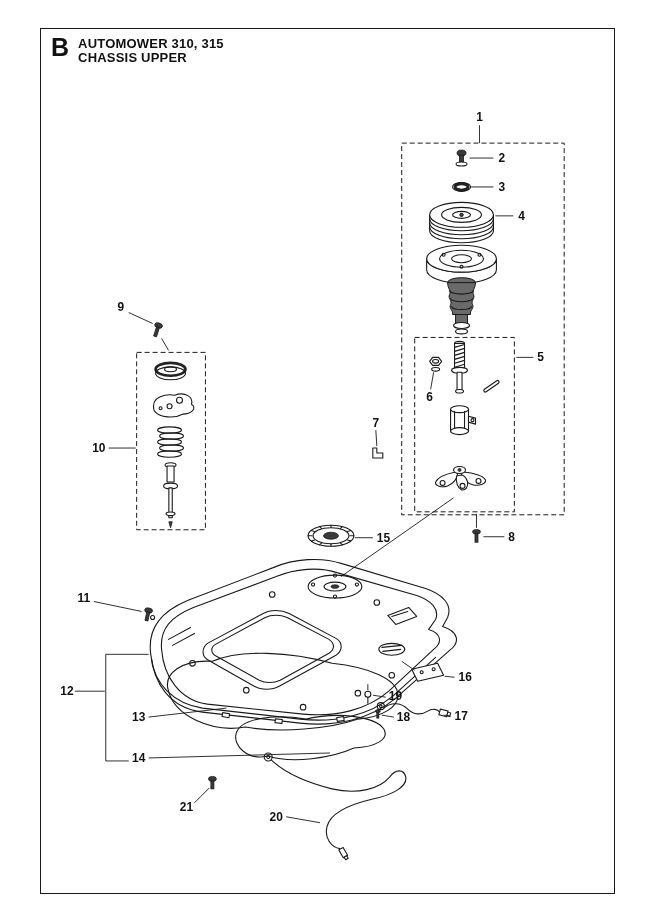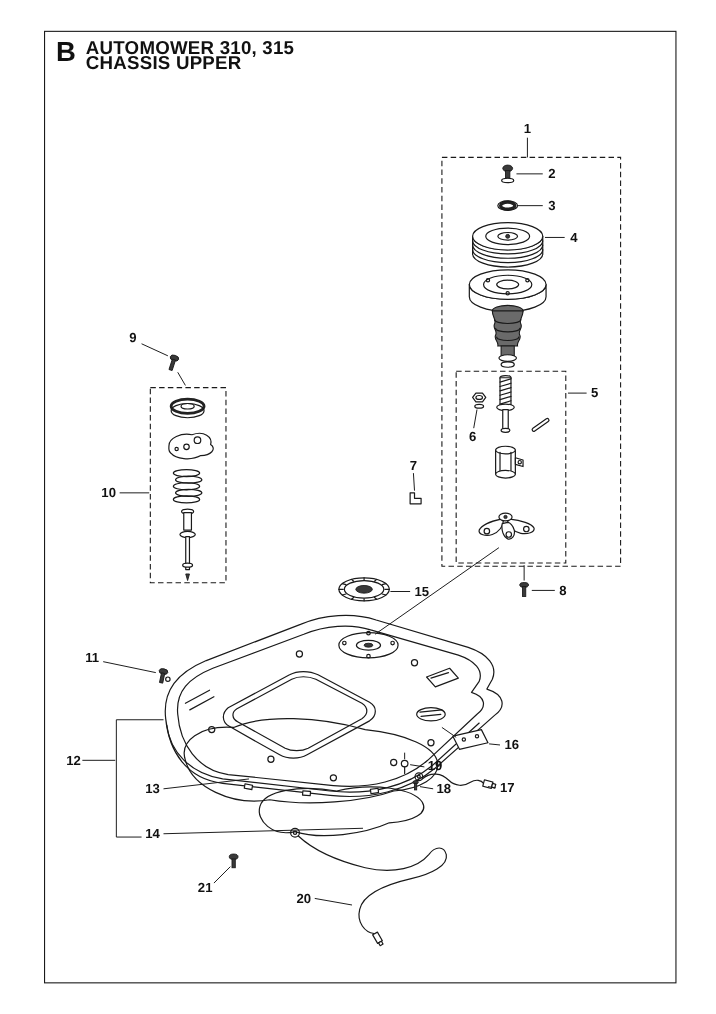--- a/index.html
+++ b/index.html
@@ -1,20 +1,20 @@
 <!DOCTYPE html>
 <html><head>
 <meta charset="utf-8">
 <style>
   html,body{margin:0;padding:0;background:#ffffff;}
   body{width:651px;height:922px;position:relative;font-family:"Liberation Sans",sans-serif;color:#111;}
   .frame{position:absolute;left:40px;top:28px;width:575px;height:866px;border:1.6px solid #1a1a1a;box-sizing:border-box;background:#fff;}
   .title-block{position:absolute;left:10px;top:7px;display:flex;gap:9px;align-items:flex-start;z-index:5;}
   .section-letter{font-size:25px;font-weight:700;line-height:22px;}
-  .title-lines{font-size:17px;font-weight:700;line-height:14px;padding-top:1px;letter-spacing:.2px;}
+  .title-lines{font-size:13px;font-weight:700;line-height:14px;padding-top:1px;letter-spacing:.2px;}
   svg.diagram{position:absolute;left:0;top:0;width:100%;height:100%;}
   .ln{fill:none;stroke:#1a1a1a;stroke-width:1.1;stroke-linecap:round;stroke-linejoin:round;}
   .fw{fill:#ffffff;stroke:#1a1a1a;stroke-width:1.1;stroke-linejoin:round;}
   .fg{fill:#6a6a6a;stroke:#1a1a1a;stroke-width:1;}
   .fd{fill:#3a3a3a;stroke:#1a1a1a;stroke-width:.8;}
   .dash{fill:none;stroke:#1a1a1a;stroke-width:1;stroke-dasharray:5 3;}
   .ld{fill:none;stroke:#1a1a1a;stroke-width:.9;}
   .callout{font:700 12px "Liberation Sans",sans-serif;fill:#111;}
 </style>
 </head>

